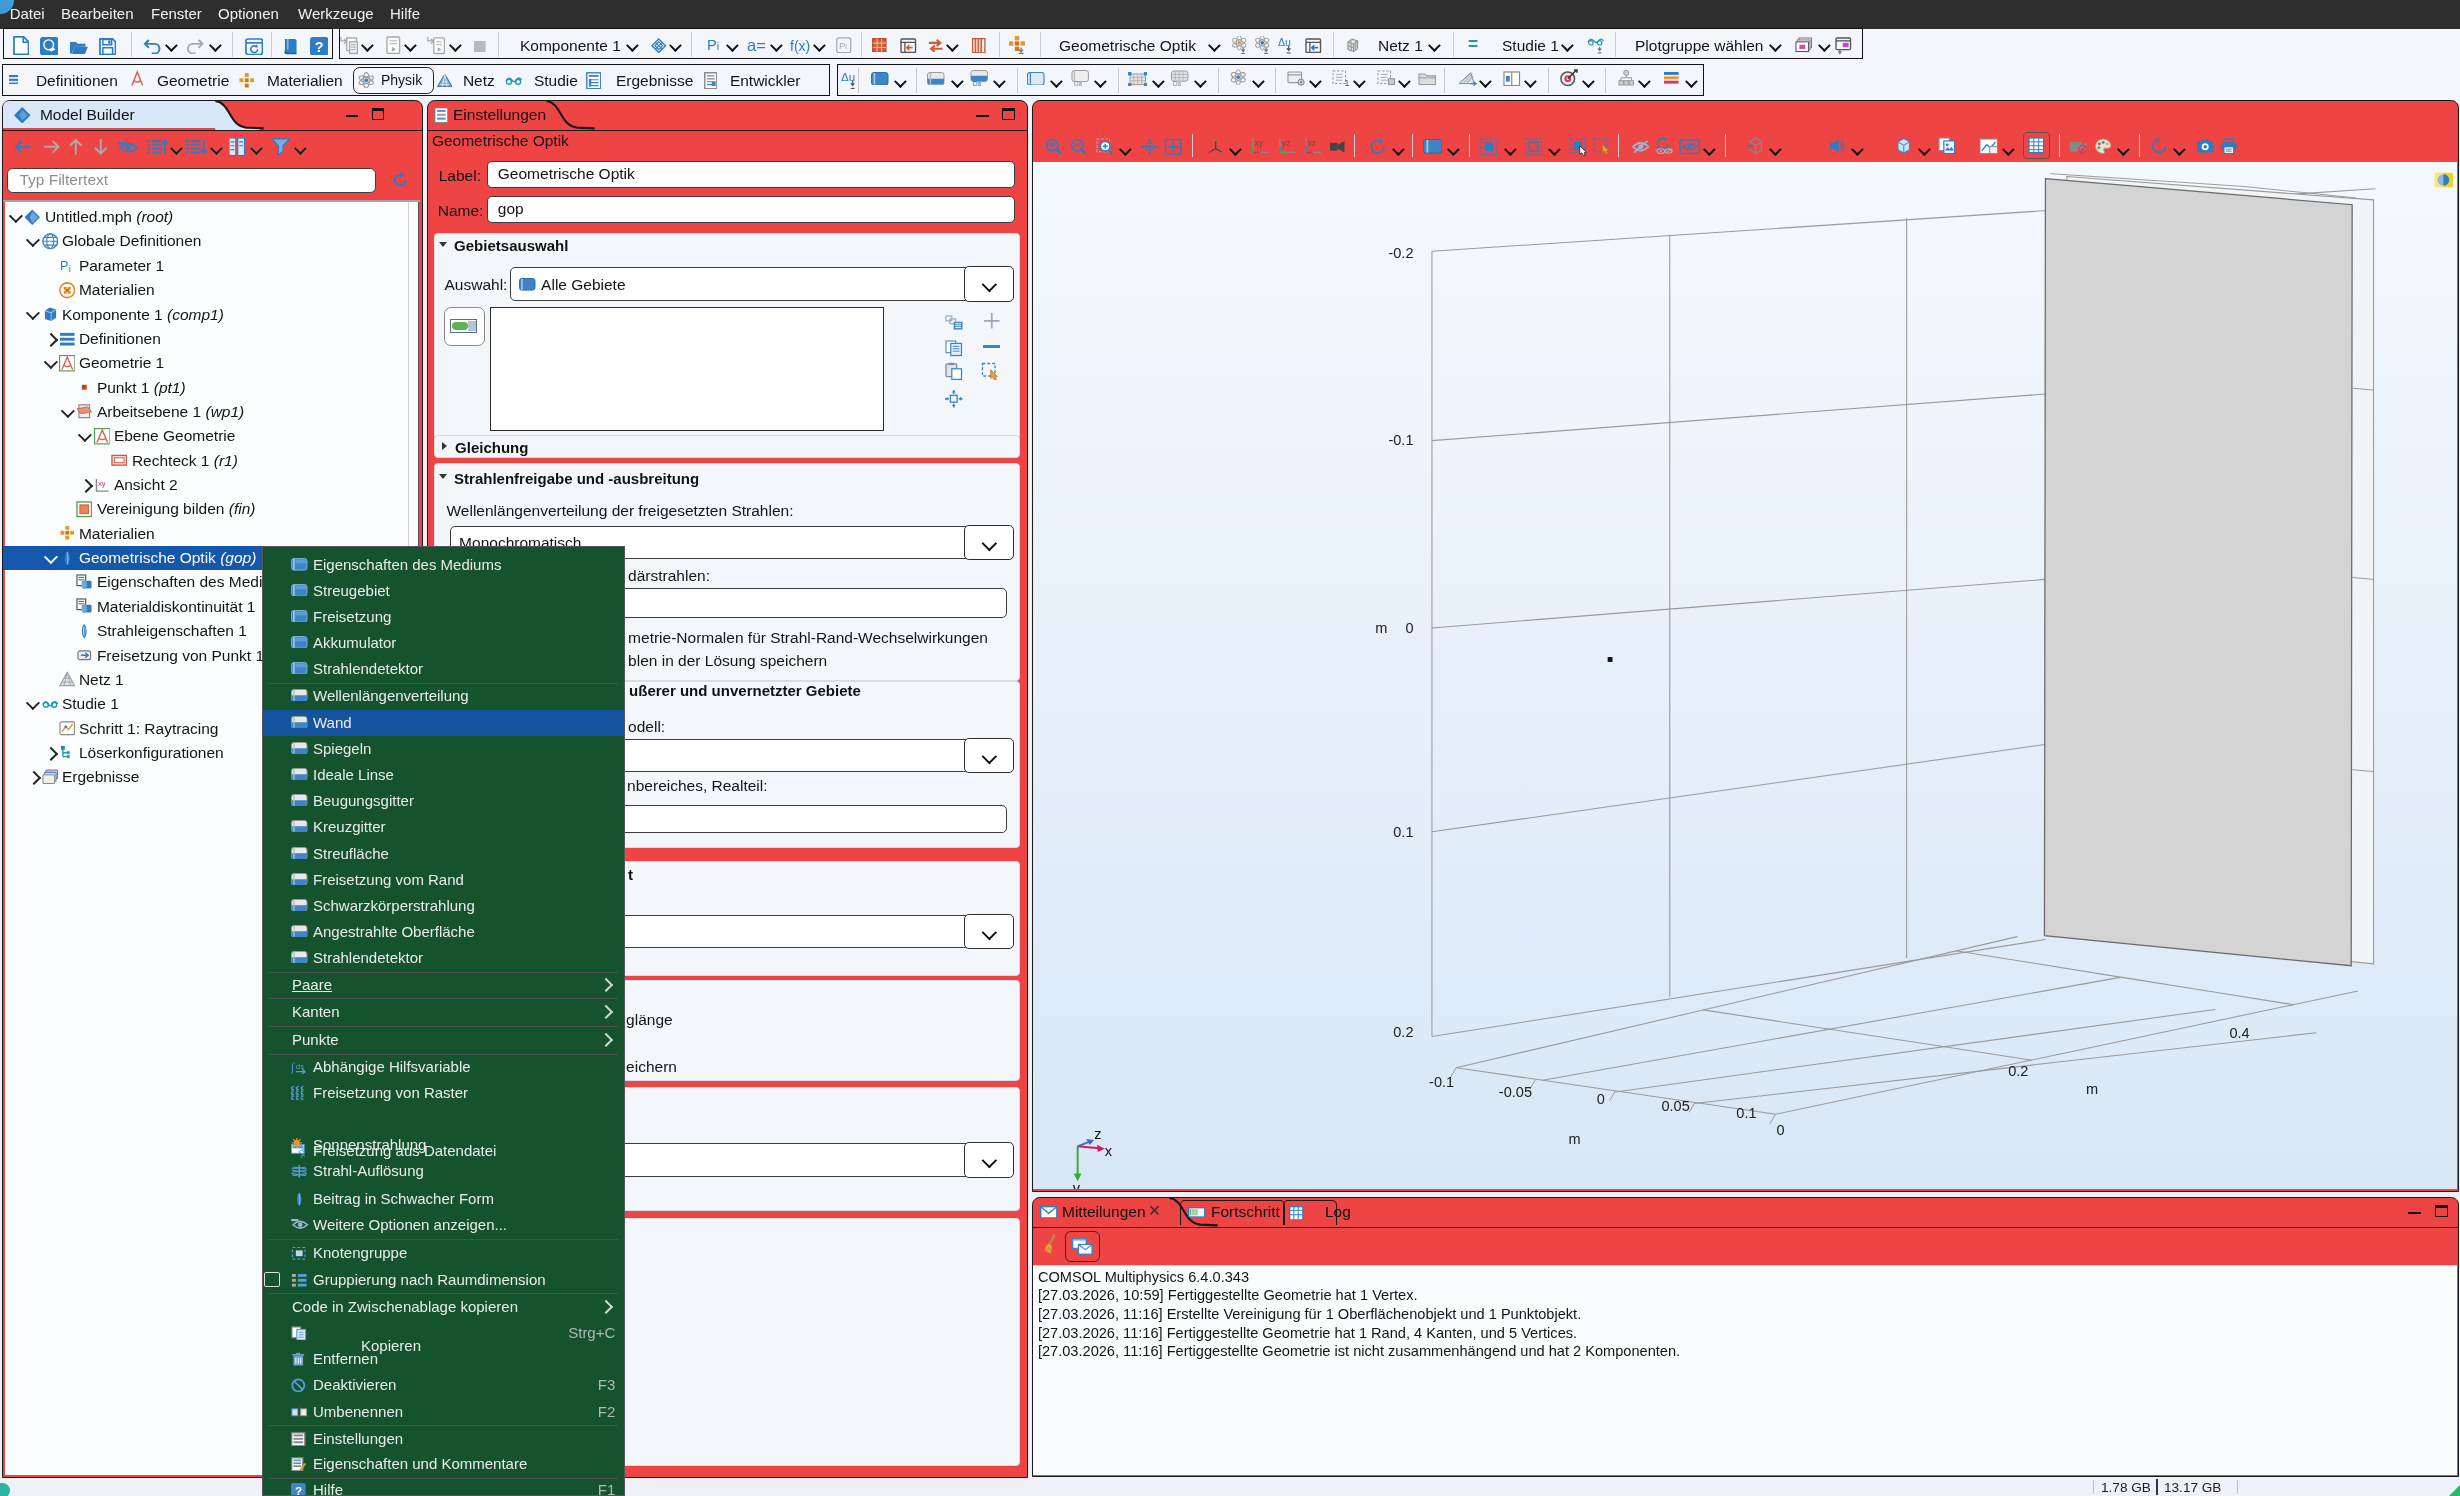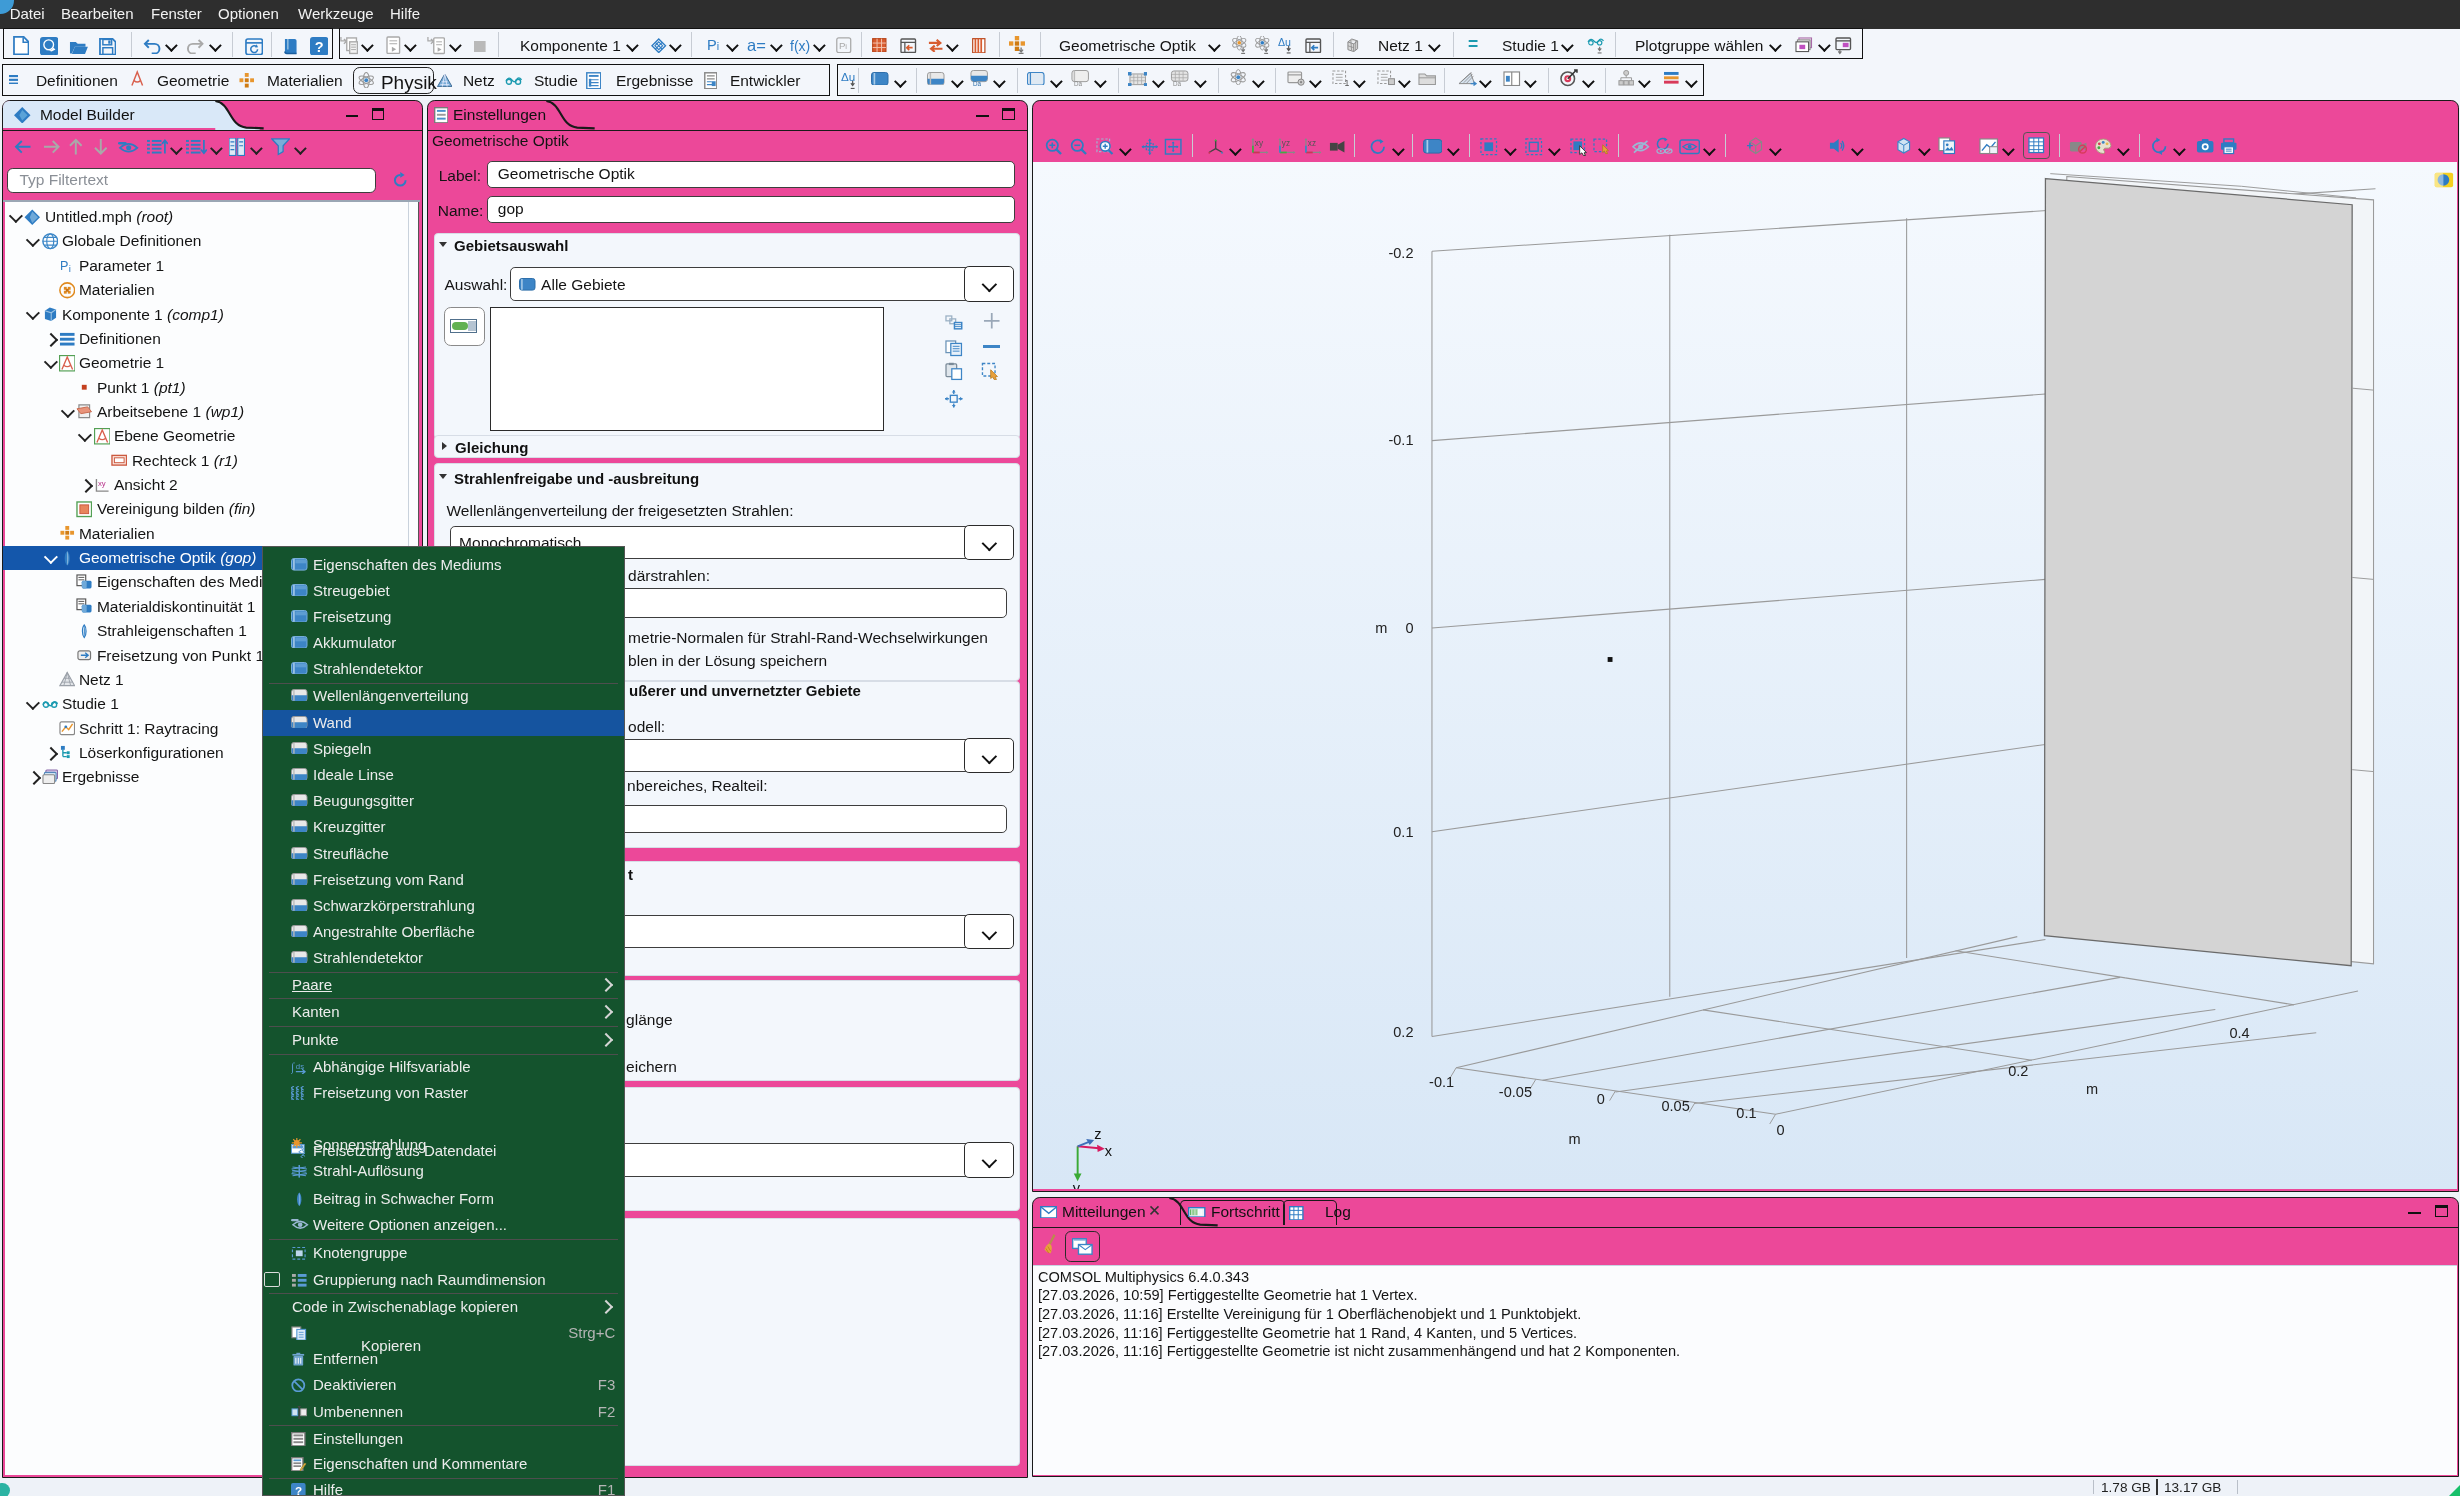--- a/index.html
+++ b/index.html
@@ -1,18 +1,18 @@
 <!DOCTYPE html>
 <html><head>
 <meta charset="utf-8">
 <style>
   html,body{margin:0;padding:0;width:2461px;height:1496px;overflow:hidden;
     font-family:"Liberation Sans",sans-serif;background:#eef2f8;}
   .ab{position:absolute;}
-  .panel{position:absolute;background:#ec4899;border:1.9px solid #1a1a1a;border-radius:7.8px 7.8px 0 0;box-sizing:border-box;}
+  .panel{position:absolute;background:#ef4444;border:1.9px solid #1a1a1a;border-radius:7.8px 7.8px 0 0;box-sizing:border-box;}
   .phead{position:absolute;left:0;top:0;right:0;height:29px;border-bottom:1.9px solid #1a1a1a;}
   .tabtxt{font-size:15.5px;color:#111;}
   .winbtn{position:absolute;width:12.6px;height:12.6px;box-sizing:border-box;}
   .mini{border-bottom:2.9px solid #111;height:7.8px;}
   .maxi{border:1.9px solid #111;border-top:3.9px solid #111;}
   .ipt{position:absolute;background:#fff;border:1.9px solid #3d3d3d;border-radius:4.9px;box-sizing:border-box;font-size:15.5px;color:#111;}
   .sect{position:absolute;border:1px solid #d7dde6;border-radius:3.9px;box-sizing:border-box;background:#f3f7fc;}
   .sh{font-weight:bold;font-size:15px;color:#111;}
   .lbl{position:absolute;font-size:15.5px;color:#141414;white-space:nowrap;}
   .combo{position:absolute;background:#fff;border:1.9px solid #3d3d3d;border-radius:4.9px;box-sizing:border-box;}
@@ -323,21 +323,21 @@
     <div class="ab" style="left:355px;top:6.8px;">
       <svg width="16.5" height="16.5" viewBox="0 0 17 17">
         <g fill="none" stroke="#9a9a9a" stroke-width="1.1">
           <ellipse cx="8.5" cy="8.5" rx="8" ry="3.2" transform="rotate(-25 8.5 8.5)"></ellipse>
           <ellipse cx="8.5" cy="8.5" rx="8" ry="3.2" transform="rotate(25 8.5 8.5)"></ellipse>
           <ellipse cx="8.5" cy="8.5" rx="3.2" ry="8"></ellipse>
         </g>
         <circle cx="8.5" cy="8.5" r="2" fill="#3d85c6"></circle>
       </svg>
     </div>
-    <div class="lbl" style="left:378px;top:6.8px;font-size:19px;">Physik</div>
+    <div class="lbl" style="left:378px;top:6.8px;font-size:14px;">Physik</div>
     <div class="ab" style="left:434px;top:7.8px;">
       <svg width="15.5" height="14.6" viewBox="0 0 16 15">
         <path d="M8 1 L15.5 14 H0.5 Z" fill="#7aadd8" stroke="#3d6a96" stroke-width="1"></path>
         <path d="M5 9 H11 M3.4 12 H12.6 M8 1 L5.5 14 M8 1 L10.5 14" stroke="#eef" stroke-width="0.8" fill="none"></path>
       </svg>
     </div>
     <div class="lbl" style="left:460px;top:6.8px;font-size:15.5px;">Netz</div>
     <div class="ab" style="left:502px;top:9.7px;">
       <svg width="17.5" height="11.6" viewBox="0 0 18 12">
         <path d="M1 6 Q4 1 7 5 Q10 9 12 5 Q14 1 17 5" fill="none" stroke="#1b9ab0" stroke-width="1.5"></path>

